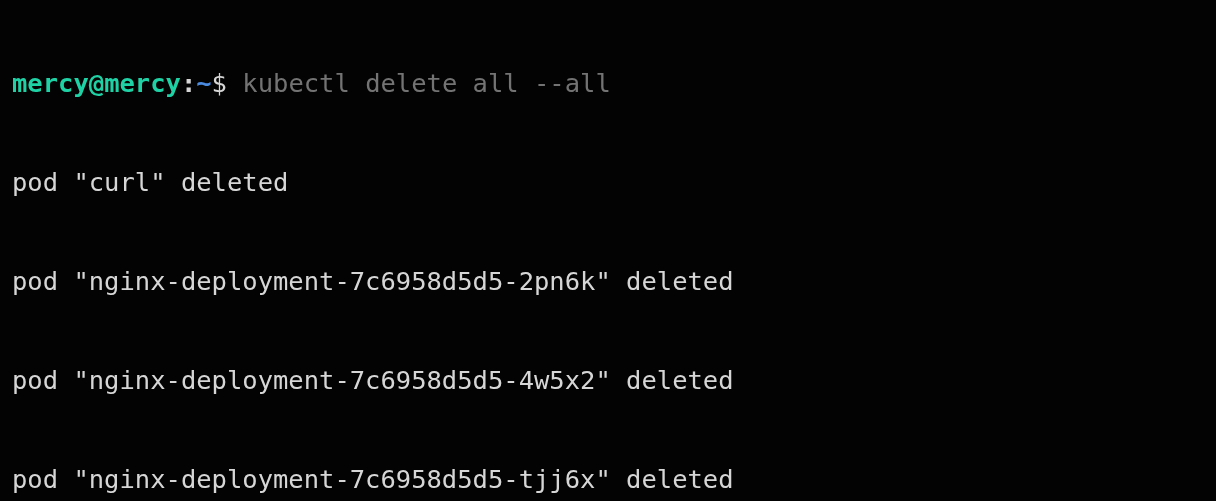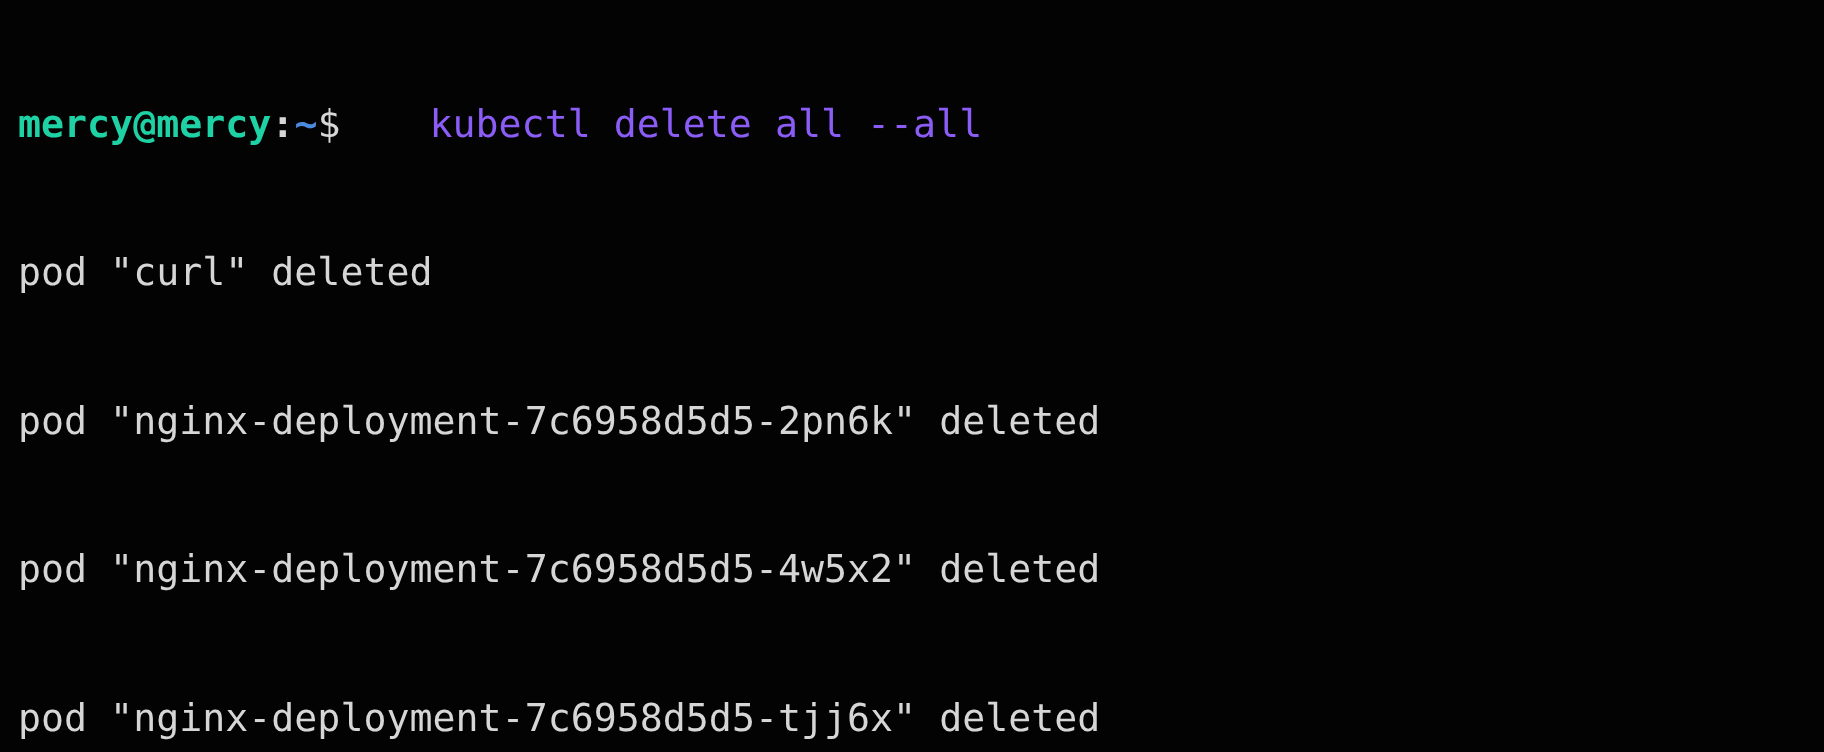--- a/index.html
+++ b/index.html
@@ -17,21 +17,21 @@
   .terminal {
     padding: 1px 12px;
     white-space: pre;
   }
   .user { color: #1fd2a6; font-weight: bold; }
   .host { color: #1fd2a6; font-weight: bold; }
   .at   { color: #1fd2a6; font-weight: bold; }
   .colon{ color: #d6d6d6; font-weight: bold; }
   .path { color: #4a8be0; font-weight: bold; }
   .dollar{ color: #d6d6d6; }
-  .cmd  { color: #8b5cf6; margin-left: 44px; }
+  .cmd  { color: #737373; }
   .out  { color: #d6d6d6; }
   .line { display: block; }
 </style>
 </head>
 <body>
 
 <div class="terminal">
   <span class="line"><span class="user">mercy</span><span class="at">@</span><span class="host">mercy</span><span class="colon">:</span><span class="path">~</span><span class="dollar">$ </span><span class="cmd">kubectl delete all --all</span></span>
   <span class="line out">pod "curl" deleted</span>
   <span class="line out">pod "nginx-deployment-7c6958d5d5-2pn6k" deleted</span>

